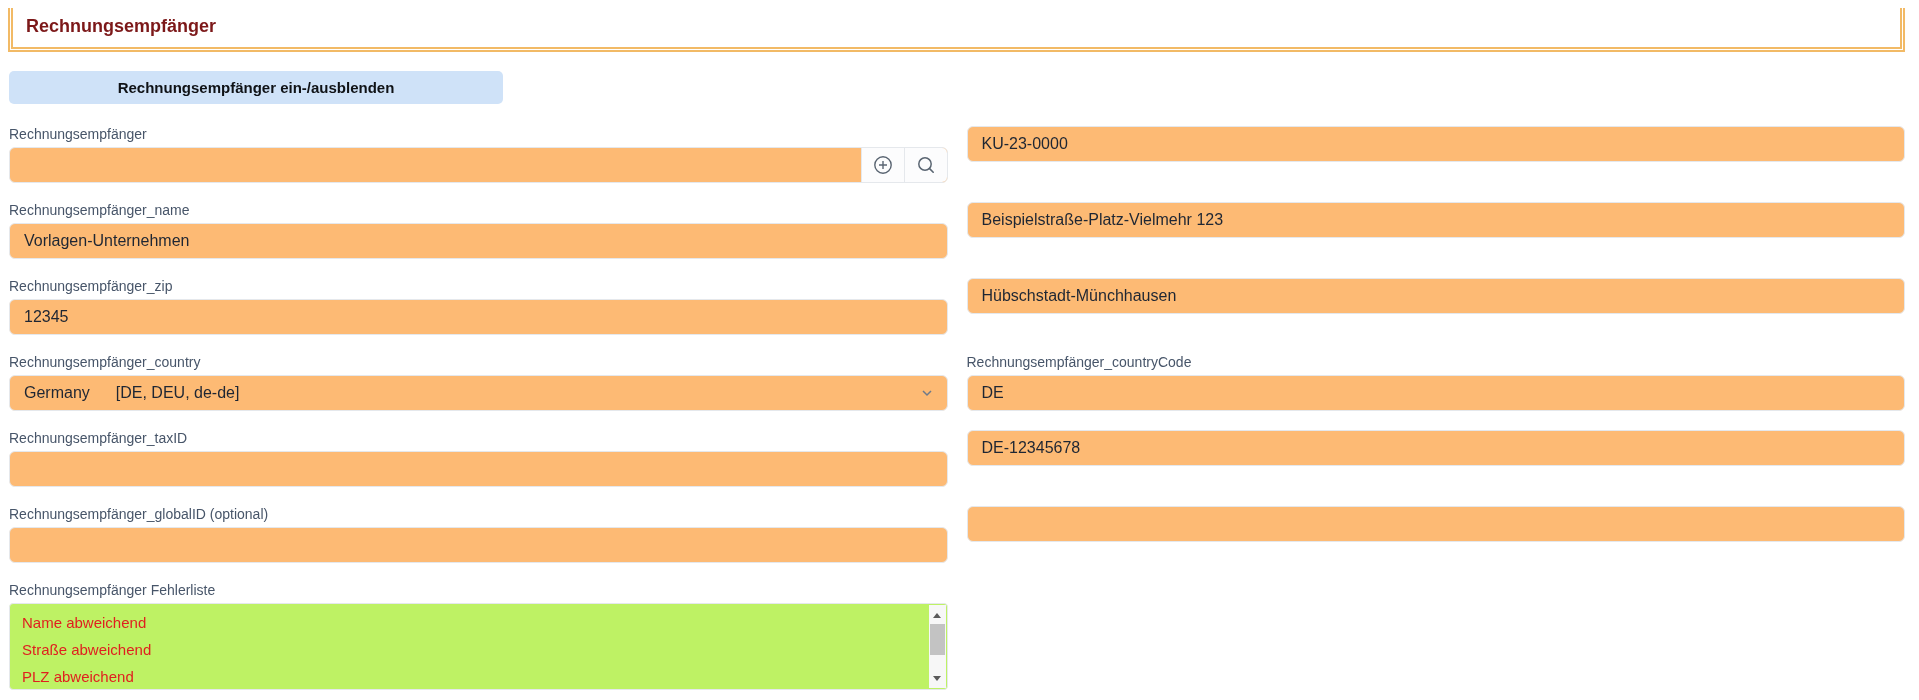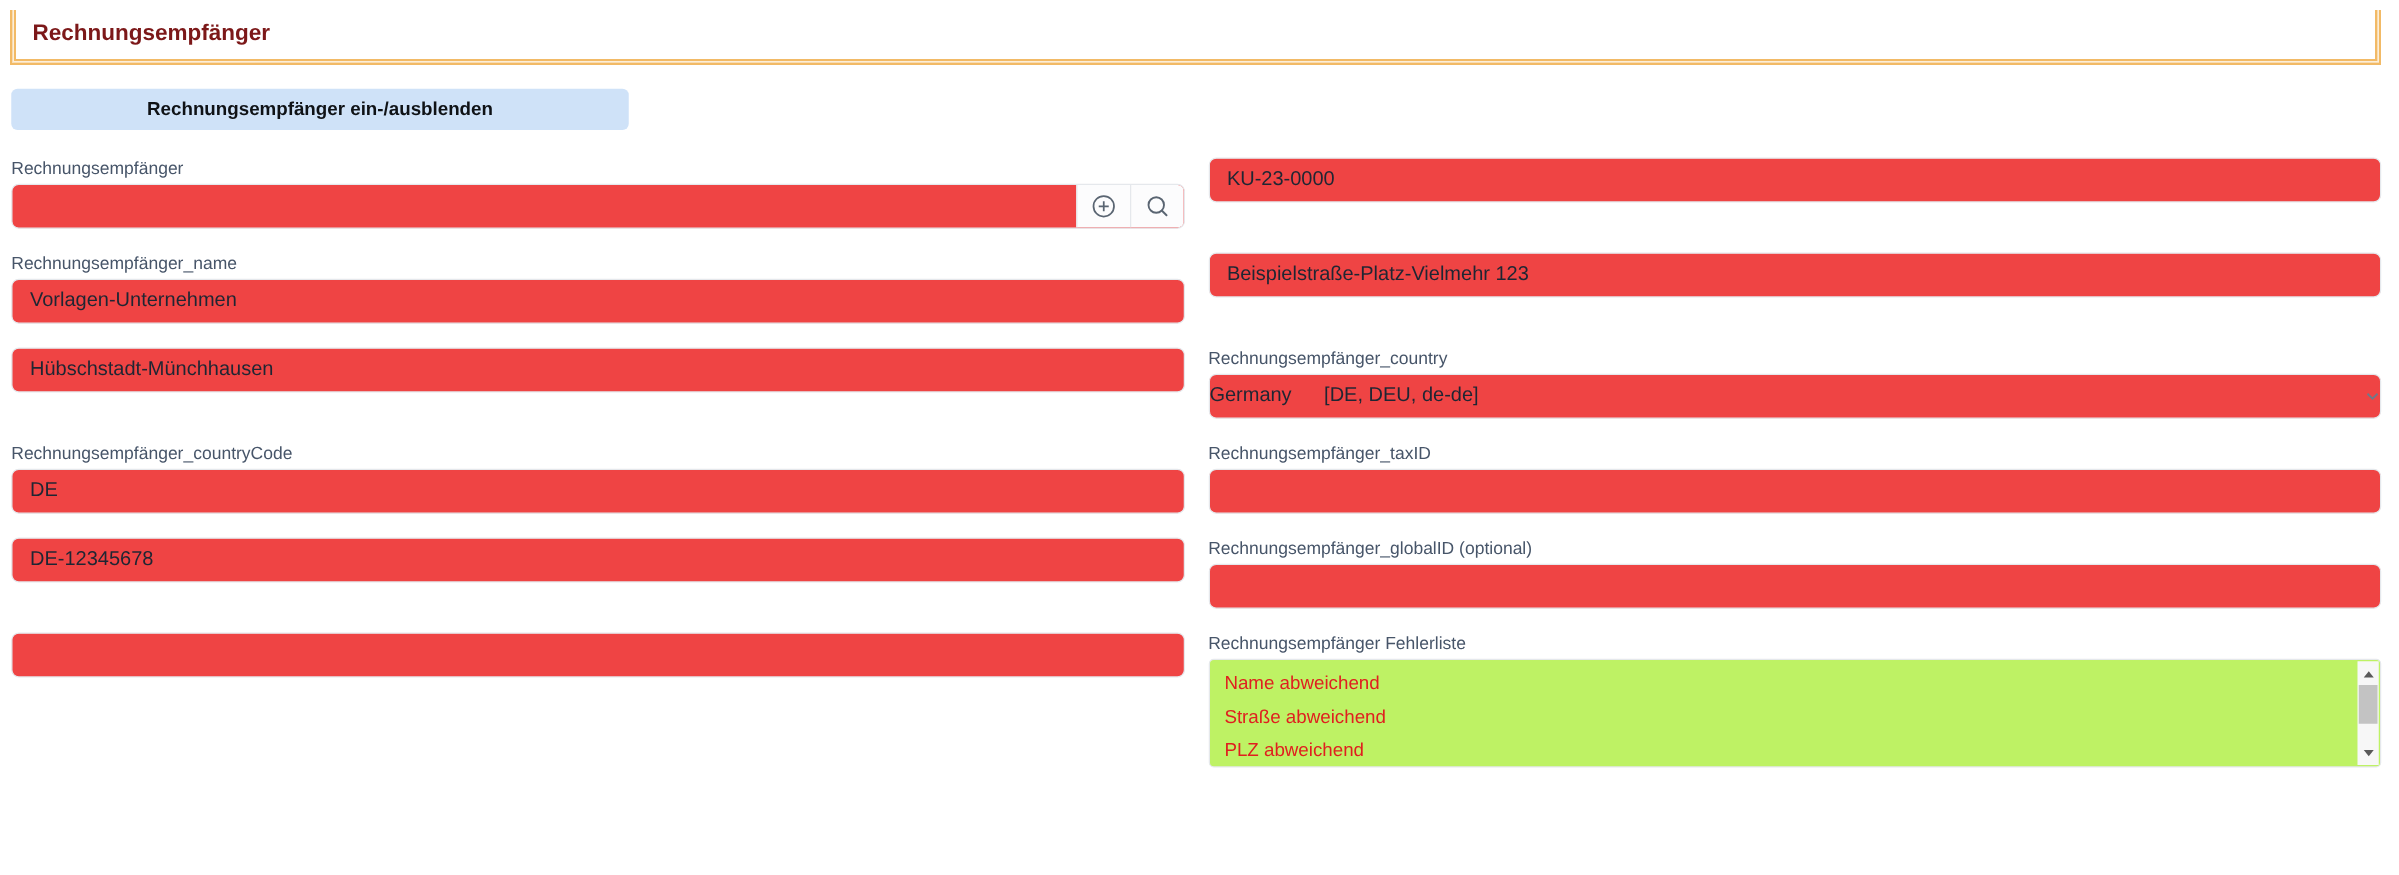--- a/index.html
+++ b/index.html
@@ -45,21 +45,21 @@
   .field { margin-bottom: 19px; }
   .field-label {
     font-size: 14px;
     color: #475569;
     margin-bottom: 5px;
     white-space: nowrap;
   }
   .control, .input-group, .select-control {
     width: 100%;
     height: 36px;
-    background: #ef4444;
+    background: #fdba74;
     border: 1px solid #e5e8ec;
     border-radius: 6px;
     font-size: 16px;
     color: #1e2633;
   }
   input.control {
     padding: 0 14px;
     font-family: inherit;
     outline: none;
   }
@@ -72,21 +72,21 @@
   .icon-btn {
     width: 43px;
     border: none; border-left: 1px solid #e5e8ec;
     background: #fcfcfd;
     display: flex; align-items: center; justify-content: center;
     cursor: pointer; padding: 0;
   }
   .icon-btn svg { display: block; }
   .select-control {
     display: flex; align-items: center;
-    padding: 0 0;
+    padding: 0 14px;
     cursor: pointer;
   }
   .select-hint { margin-left: 26px; }
   .select-chevron { margin-left: auto; display: flex; align-items: center; }
   
   .error-box {
     position: relative;
     width: 100%; height: 87px;
     background: #bef264;
     border: 1px solid #e5e8ec;
@@ -167,20 +167,24 @@
 
   <div class="field">
     <div class="field-label">Rechnungsempfänger_name</div>
     <input class="control" type="text" readonly="" value="Vorlagen-Unternehmen" style="">
   </div>
 
   <div class="field">
     <input class="control" type="text" readonly="" value="Beispielstraße-Platz-Vielmehr 123" style="">
   </div>
 
+  <div class="field">
+    <div class="field-label">Rechnungsempfänger_zip</div>
+    <input class="control" type="text" readonly="" value="12345" style="">
+  </div>
 
   <div class="field">
     <input class="control" type="text" readonly="" value="Hübschstadt-Münchhausen" style="">
   </div>
 
   <div class="field">
     <div class="field-label">Rechnungsempfänger_country</div>
     <div class="select-control" role="combobox">
       <span>Germany</span>
       <span class="select-hint">[DE, DEU, de-de]</span>

